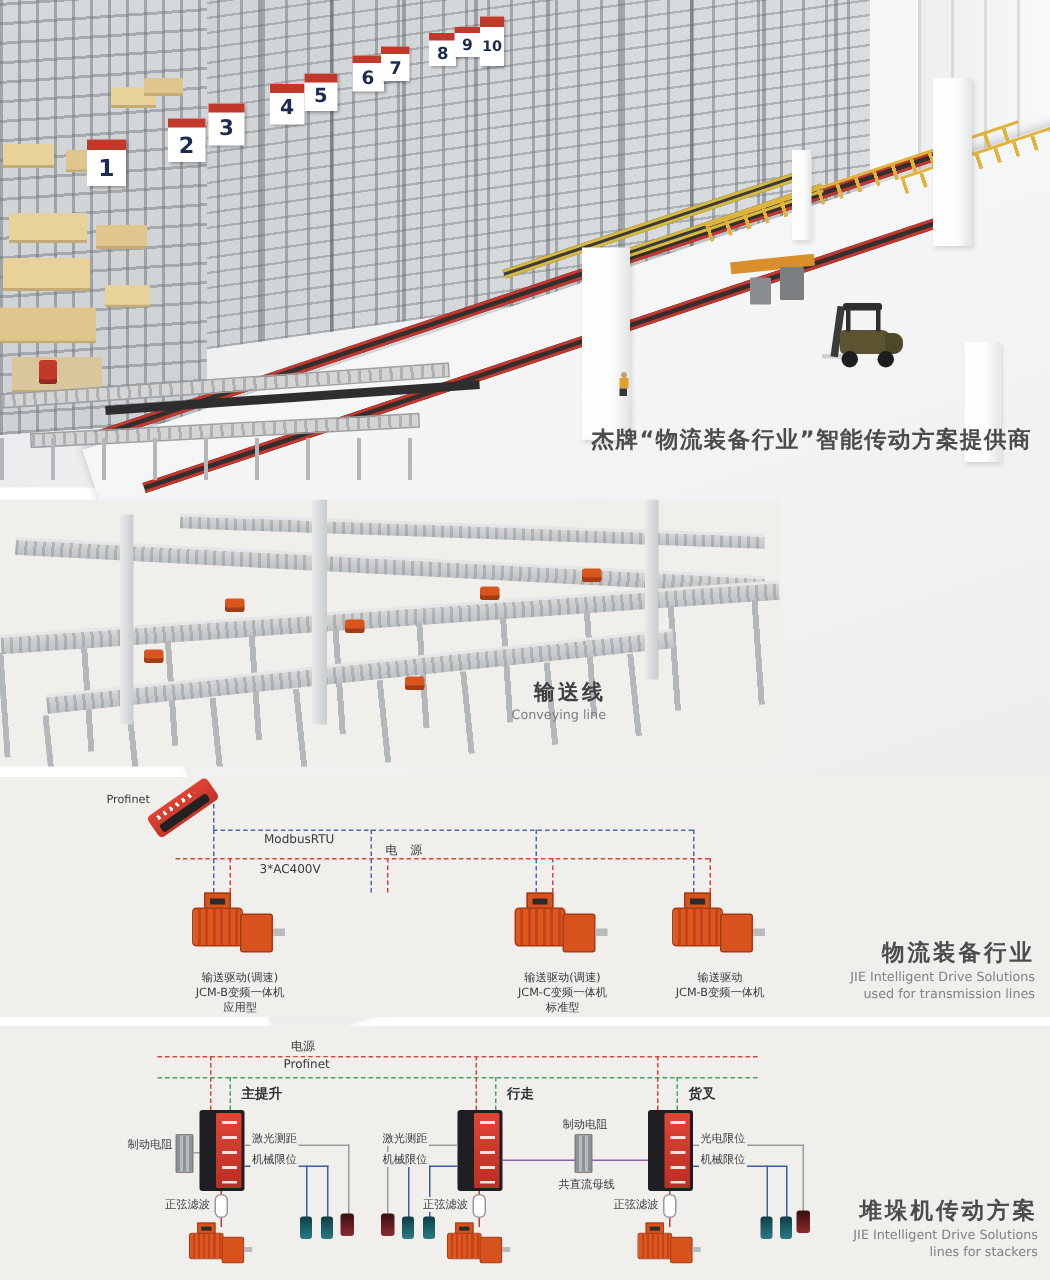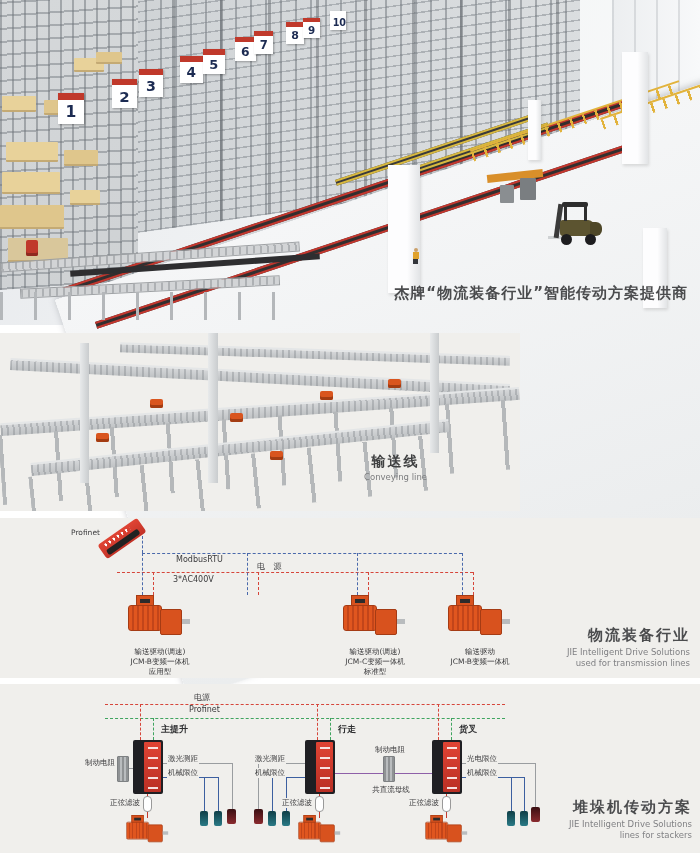--- a/index.html
+++ b/index.html
@@ -226,21 +226,21 @@
           <b>7</b>
         </div>
         <div class="placard" style="left: 286px; top: 22px; width: 18.3px; height: 21.594px; font-size: 10.98px;">
           <i></i>
           <b>8</b>
         </div>
         <div class="placard" style="left: 303px; top: 18px; width: 17.2px; height: 20.296px; font-size: 10.32px;">
           <i></i>
           <b>9</b>
         </div>
-        <div class="placard" style="left: 330px; top: 11px; width: 16.1px; height: 19px; font-size: 9.66px; align-items: flex-end;">
+        <div class="placard" style="left: 320px; top: 11px; width: 16.1px; height: 33px; font-size: 9.66px;">
           <i></i>
           <b>10</b>
         </div>
       </div>
 
     <div class="hero-title">
       <div class="cn">杰牌“物流装备行业”智能传动方案提供商</div>
     </div>
   </div>
 
@@ -253,21 +253,21 @@
     <div class="legset" style="left:30px;top:122px;width:420px;height:55px;transform:rotate(-6deg);"></div>
     <div class="wcol" style="left:208px;top:0;width:10px;height:150px;"></div>
     <div class="wcol" style="left:430px;top:0;width:9px;height:120px;"></div>
     <div class="wcol" style="left:80px;top:10px;width:9px;height:140px;"></div>
     <div class="om" style="left:150px;top:66px;"></div>
     <div class="om" style="left:230px;top:80px;"></div>
     <div class="om" style="left:320px;top:58px;"></div>
     <div class="om" style="left:388px;top:46px;"></div>
     <div class="om" style="left:96px;top:100px;"></div>
     <div class="om" style="left:270px;top:118px;"></div>
-    <div class="panel-label" style="right:93px;top:120px;text-align:center;">
+    <div class="panel-label" style="right:116px;top:120px;">
       <div class="cn">输送线</div>
       <div class="en">Conveying line</div>
     </div>
   </div>
 
 
   <div id="sec3" class="sec">
     <div class="slabel" style="left:70px;top:10px;">Profinet</div>
     <div class="plc">
         <u></u>

